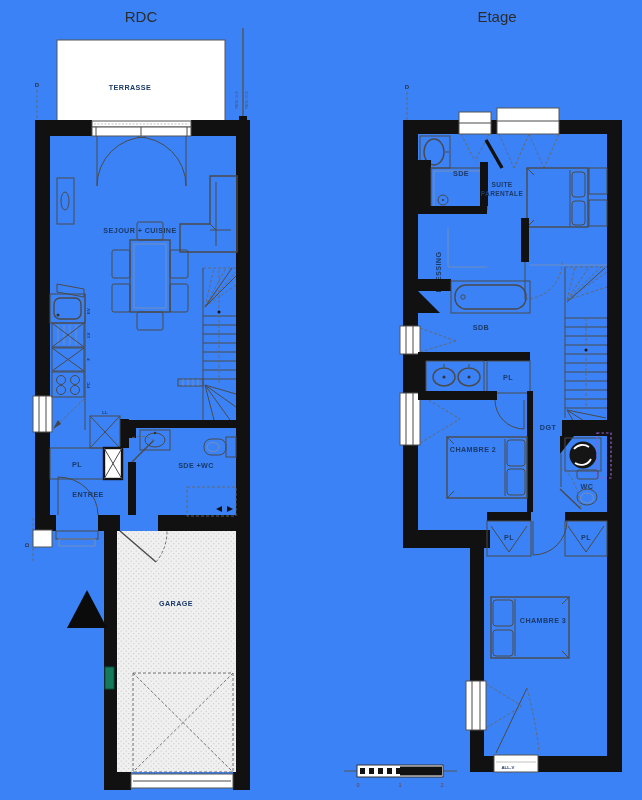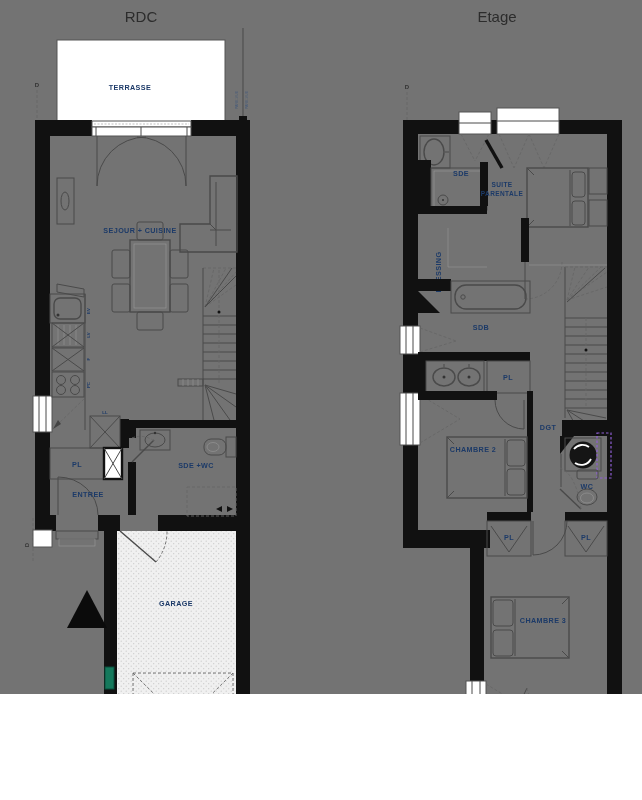--- a/index.html
+++ b/index.html
@@ -1,16 +1,16 @@
 <!DOCTYPE html>
 <html><head>
 <meta charset="utf-8">
 <style>
   html,body{margin:0;padding:0;background:#fff;}
-  .canvas{position:relative;width:642px;height:694px;background:#737373;overflow:hidden;}
+  .canvas{position:relative;width:642px;height:800px;background:#3b82f6;overflow:hidden;}
   svg{position:absolute;left:0;top:0;}
   svg text{font-family:"Liberation Sans","DejaVu Sans",sans-serif;}
   .w{fill:#111;stroke:none;}
   .t{fill:none;stroke:#4a4a4a;stroke-width:1;}
   .t2{fill:none;stroke:#4a4a4a;stroke-width:1.4;}
   .tl{fill:none;stroke:#999;stroke-width:.6;}
   .d{fill:none;stroke:#666;stroke-width:.9;stroke-dasharray:3 2;}
   .wh{fill:#fff;stroke:#555;stroke-width:1;}
   .lbl{font-size:7.2px;font-weight:bold;fill:#1c3a68;text-anchor:middle;letter-spacing:.4px;}
   .sm{font-size:4.3px;letter-spacing:.1px;}

